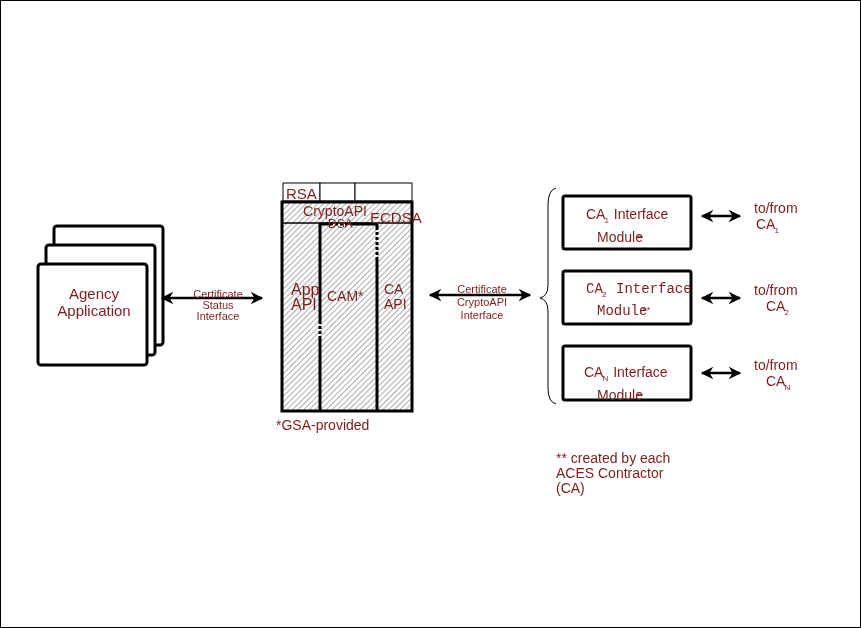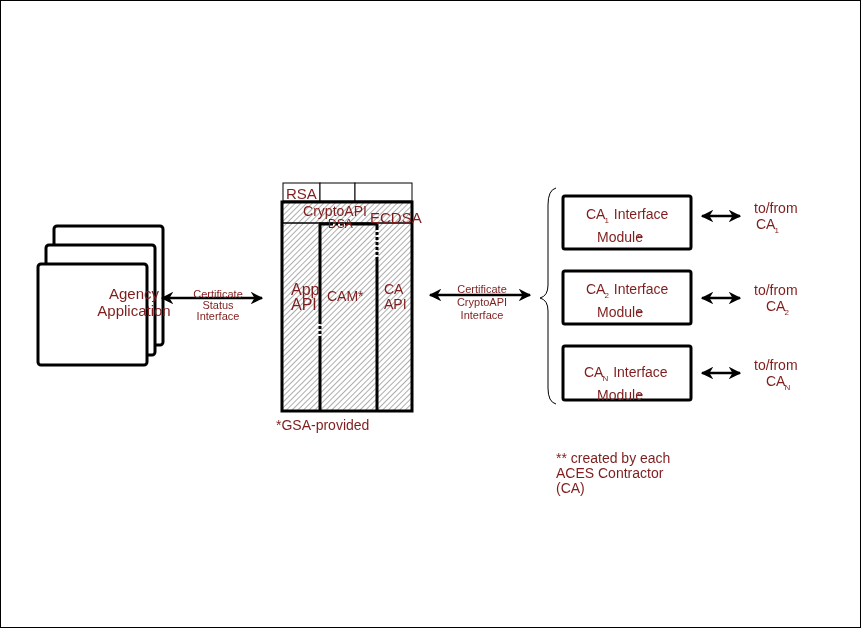--- a/index.html
+++ b/index.html
@@ -52,21 +52,21 @@
 
   <rect x="563" y="196" width="128" height="53" rx="2" fill="#fff" stroke="#000" stroke-width="3"></rect>
   <rect x="563" y="271" width="128" height="53" rx="2" fill="#fff" stroke="#000" stroke-width="3"></rect>
   <rect x="563" y="346" width="128" height="54" rx="2" fill="#fff" stroke="#000" stroke-width="3"></rect>
 
   <line x1="702" y1="216" x2="740" y2="216" stroke="#000" stroke-width="2.5" marker-start="url(#ah)" marker-end="url(#ah)"></line>
   <line x1="702" y1="298" x2="740" y2="298" stroke="#000" stroke-width="2.5" marker-start="url(#ah)" marker-end="url(#ah)"></line>
   <line x1="702" y1="373" x2="740" y2="373" stroke="#000" stroke-width="2.5" marker-start="url(#ah)" marker-end="url(#ah)"></line>
 </svg>
 
-<div class="lbl c" style="left:38px; top:285px; width:112px; font-size:15px; line-height:17px;padding-left:40px;">
+<div class="lbl c" style="left:38px; top:285px; width:112px; font-size:15px; line-height:17px;">
   <div>Agency</div>
   <div>Application</div>
 </div>
 
 <div class="lbl c" style="left:176px; top:289px; width:84px; font-size:11px; line-height:11px;">
   <div>Certificate</div>
   <div>Status</div>
   <div>Interface</div>
 </div>
 
@@ -93,21 +93,21 @@
 <div class="lbl c" style="left:440px; top:283px; width:84px; font-size:11px; line-height:13px;">
   <div>Certificate</div>
   <div>CryptoAPI</div>
   <div>Interface</div>
 </div>
 
 <div class="lbl" style="left:586px; top:206px; font-size:14px; line-height:16px;">
   <div><span>CA</span><span class="sub">1</span> <span>Interface</span></div>
   <div style="padding-left:11px;"><span>Module</span><span class="star">**</span></div>
 </div>
-<div class="lbl" style="left:586px; top:281px; font-size:14px; line-height:16px;">
+<div class="lbl" style="left:586px; top:281px; font-size:14px; line-height:16px;font-family:Liberation Mono, monospace;">
   <div><span>CA</span><span class="sub">2</span> <span>Interface</span></div>
   <div style="padding-left:11px;"><span>Module</span><span class="star">**</span></div>
 </div>
 <div class="lbl" style="left:584px; top:364px; font-size:14px; line-height:16px;">
   <div><span>CA</span><span class="sub">N</span> <span>Interface</span></div>
   <div style="padding-left:13px;"><span>Module</span><span class="star">**</span></div>
 </div>
 
 <div class="lbl" style="left:754px; top:200px; font-size:14px; line-height:16px;">
   <div>to/from</div>

